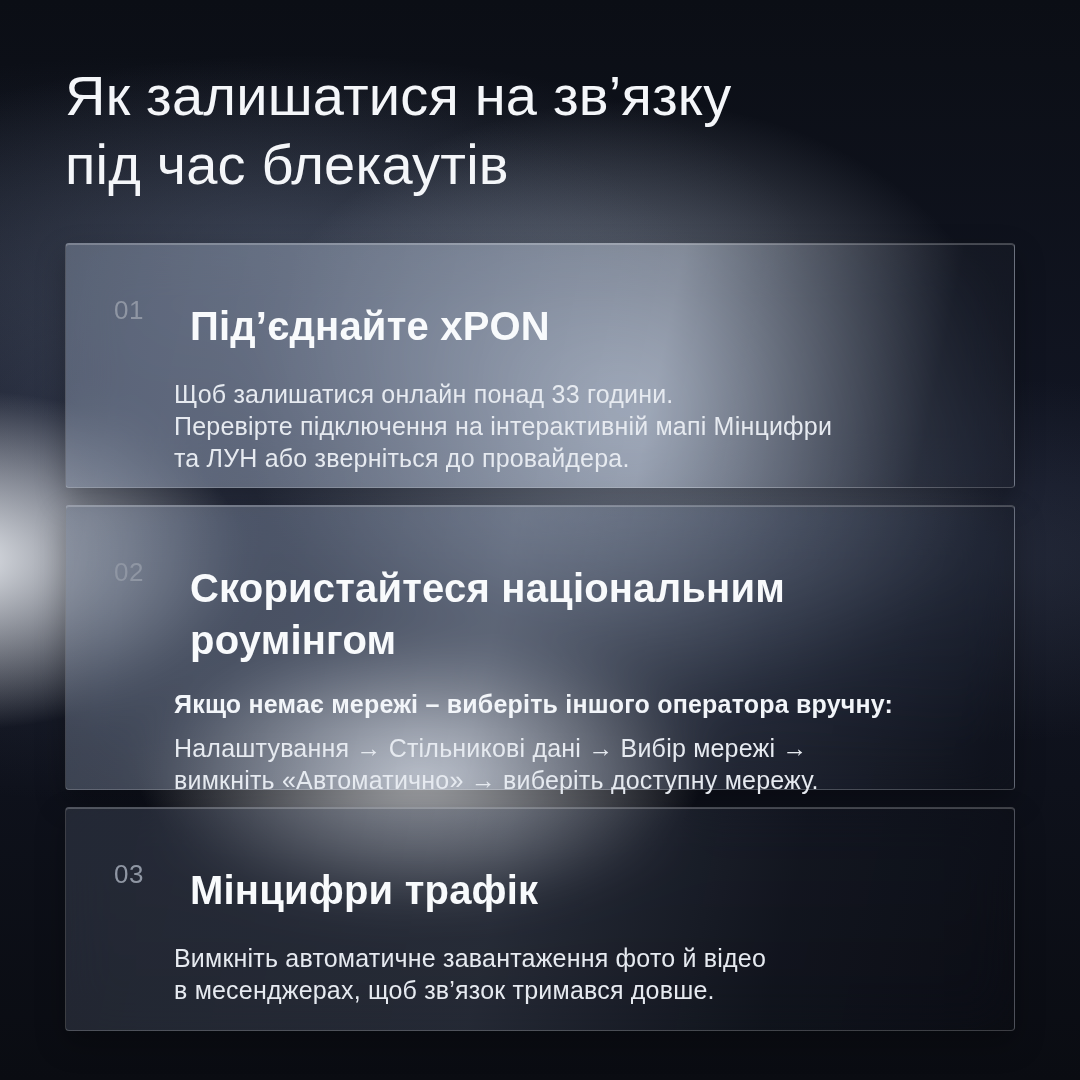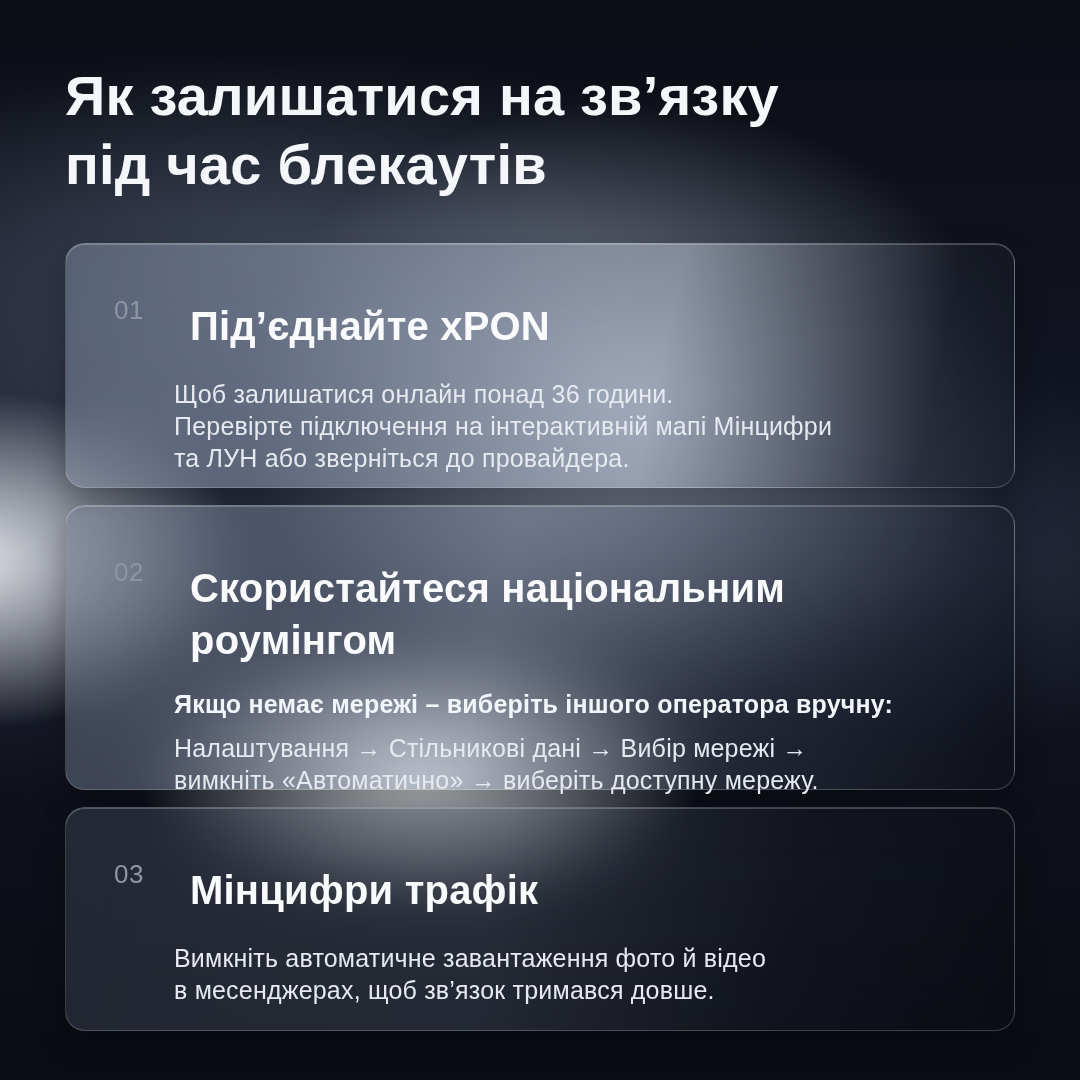--- a/index.html
+++ b/index.html
@@ -23,34 +23,34 @@
       radial-gradient(ellipse 600px 260px at 980px 560px, rgba(90,100,124,0.25), rgba(90,100,124,0) 70%),
       linear-gradient(180deg, #0b0e15 0%, #121624 45%, #0a0c12 100%);
   }
   .title {
     position: absolute;
     left: 65px;
     top: 61px;
     margin: 0;
     font-size: 56px;
     line-height: 69px;
-    font-weight: 700;
+    font-weight: 400;
     letter-spacing: 0.2px;
     color: #f4f6f9;
     white-space: pre-line;
   }
   .card {
     position: absolute;
     left: 65px;
     width: 950px;
     box-sizing: border-box;
     display: flex;
     flex-direction: row;
     padding: 40px 50px 0 48px;
-    border-radius: 20px;
+    border-radius: 4px;
     border: 1px solid rgba(255,255,255,0.20);
     box-shadow: inset 0 1px 0 rgba(255,255,255,0.22), 0 12px 30px rgba(0,0,0,0.28);
     backdrop-filter: blur(26px) saturate(115%);
     justify-content: space-between;
     -webkit-backdrop-filter: blur(26px) saturate(115%);
   }
   .card-1 {
     top: 243px;
     height: 245px;
     background: linear-gradient(102deg, rgba(140,152,172,0.45) 0%, rgba(185,196,214,0.42) 42%, rgba(214,223,237,0.40) 62%, rgba(30,34,44,0.38) 90%);
@@ -112,21 +112,21 @@
 
 <div class="poster">
 
   <h1 class="title">Як залишатися на зв’язку
 під час блекаутів</h1>
 
   <section class="card card-1">
     <div class="tip-number">01</div>
     <div class="tip-content">
       <h2 class="tip-heading">Під’єднайте xPON</h2>
-      <p class="tip-body">Щоб залишатися онлайн понад 36 години.
+      <p class="tip-body">Щоб залишатися онлайн понад 33 години.
 Перевірте підключення на інтерактивній мапі Мінцифри
 та ЛУН або зверніться до провайдера.</p>
     </div>
   </section>
 
   <section class="card card-2">
     <div class="tip-number">02</div>
     <div class="tip-content">
       <h2 class="tip-heading">Скористайтеся національним
 роумінгом</h2>

